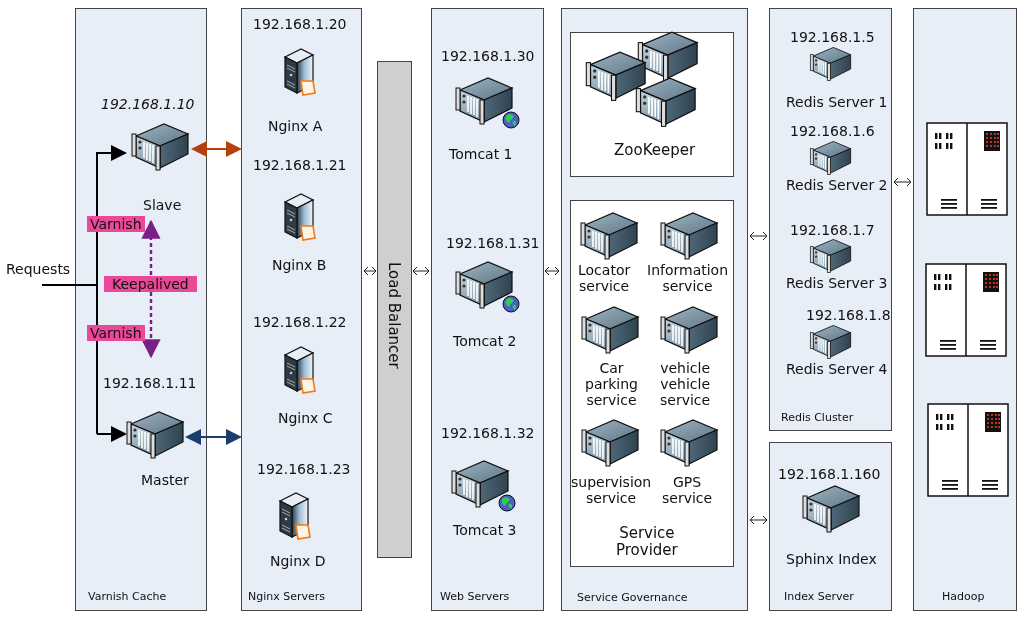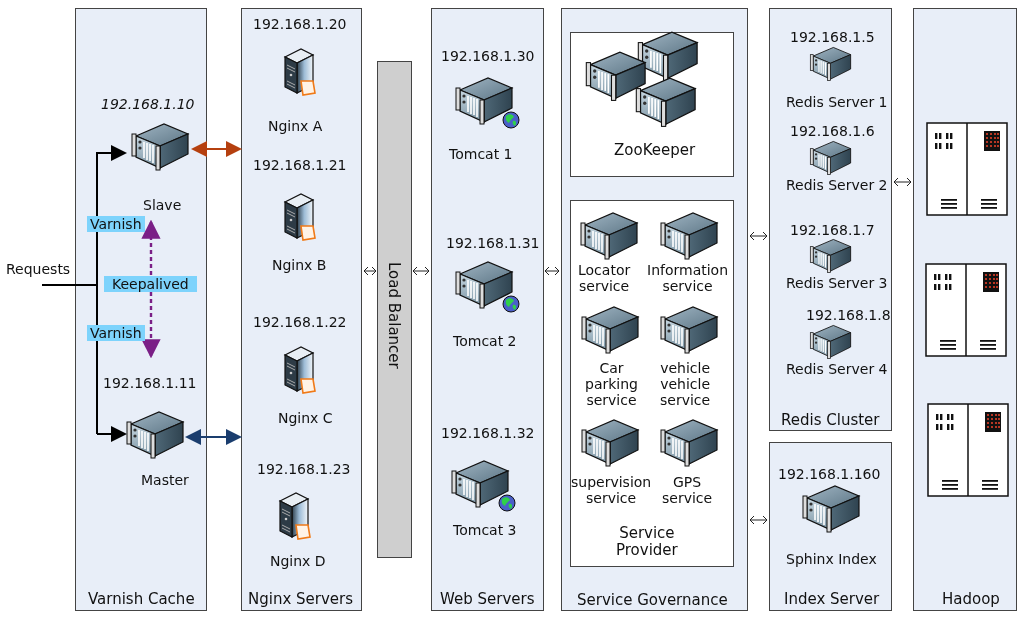--- a/index.html
+++ b/index.html
@@ -2,23 +2,23 @@
 <html><head>
 <meta charset="utf-8">
 <style>
   html, body { margin:0; padding:0; background:#ffffff; }
   body { width:1024px; height:619px; position:relative; overflow:hidden;
          font-family:"DejaVu Sans", "Liberation Sans", sans-serif; color:#111; }
   .panel { position:absolute; background:#e8eef8; border:1px solid #444; box-sizing:border-box; }
   .inner { position:absolute; background:#ffffff; border:1px solid #444; box-sizing:border-box; }
   .lb { position:absolute; background:#cfcfcf; border:1px solid #444; box-sizing:border-box; }
   .lbl { position:absolute; font-size:14px; white-space:nowrap; text-align:center; line-height:1.15; }
-  .title { position:absolute; font-size:15px; white-space:nowrap; text-align:left; }
+  .title { position:absolute; font-size:11px; white-space:nowrap; text-align:left; }
   .ico { position:absolute; }
-  .tag { position:absolute; background:#7dd3fc; font-size:14px; padding:0 3px; white-space:nowrap; }
+  .tag { position:absolute; background:#ec4899; font-size:14px; padding:0 3px; white-space:nowrap; }
   svg.over { position:absolute; left:0; top:0; }
   .vert { position:absolute; writing-mode:vertical-rl; font-size:15px; white-space:nowrap; }
 </style>
 </head>
 <body>
 
 <svg width="0" height="0" style="position:absolute">
   <defs>
     <linearGradient id="topG" x1="0" y1="0" x2="1" y2="1">
         <stop offset="0" stop-color="#9fb4c2"></stop>

